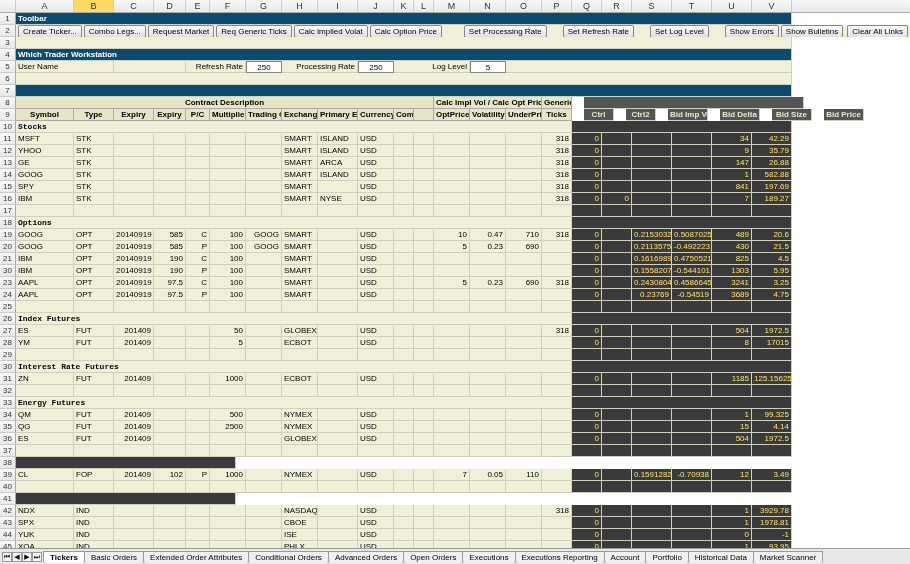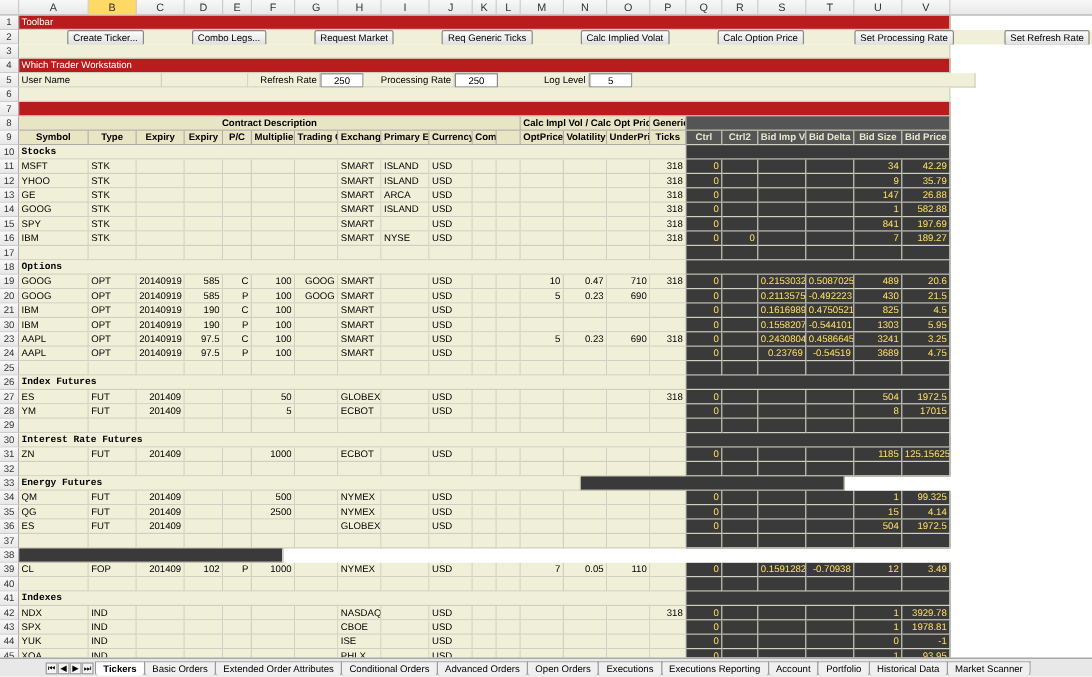--- a/index.html
+++ b/index.html
@@ -16,32 +16,32 @@
 .cell { border-right: 1px solid #d0d0c0; border-bottom: 1px solid #d0d0c0; font-size: 8px; line-height: 12px; padding: 0 2px; overflow: hidden; white-space: nowrap; }
 
 .cw-A{width:58px} .cw-B{width:40px} .cw-C{width:40px} .cw-D{width:32px} .cw-E{width:24px}
 .cw-F{width:36px} .cw-G{width:36px} .cw-H{width:36px} .cw-I{width:40px} .cw-J{width:36px}
 .cw-K{width:20px} .cw-L{width:20px} .cw-M{width:36px} .cw-N{width:36px} .cw-O{width:36px}
 .cw-P{width:30px} .cw-Q{width:30px} .cw-R{width:30px} .cw-S{width:40px} .cw-T{width:40px}
 .cw-U{width:40px} .cw-V{width:40px}
 
 .light { background: #f0efd8; color: #000; }
 .dark { background: #3a3a3a; color: #e8e8d0; }
-.navy { background: #b91c1c; color: #fff; font-weight: normal; }
+.navy { background: #0c4a6e; color: #fff; font-weight: bold; }
 .hdr-lt { background: #e8e5c5; text-align: center; font-weight: bold; color: #000; border-color: #aaa !important; }
-.hdr-dk { background: #555; text-align: center; font-weight: bold; color: #e8e8d0; }
+.hdr-dk { background: #555; text-align: center; font-weight: bold; color: #e8e8d0; margin-left: 12px; }
 .sec { font-weight: bold; font-family: Liberation Mono, monospace; }
 .num { text-align: right; }
 .yel { color: #ffe066; }
 .wht { background: #fff; color: #000; text-align: center; border: 1px solid #888; }
 
-.btn { display: inline-block; background: linear-gradient(#fdfdfd,#e0e0e0); border: 1px solid #888; border-radius: 2px; padding: 0 4px; height: 13px; font-size: 8px; line-height: 12px; cursor: pointer; color: #000; margin-left: 38px; }
+.btn { display: inline-block; background: linear-gradient(#fdfdfd,#e0e0e0); border: 1px solid #888; border-radius: 2px; padding: 0 4px; height: 13px; font-size: 8px; line-height: 12px; cursor: pointer; color: #000; }
 .toolbar-row .cell { border: none; }
 
-.tabs { position: absolute; bottom: 0; left: 0; right: 0; height: 16px; display: flex; background: #e8e8e8; border-top: 1px solid #999; align-items: center; font-size: 8px; padding-left: 36px; }
+.tabs { position: absolute; bottom: 0; left: 0; right: 0; height: 16px; display: flex; background: #e8e8e8; border-top: 1px solid #999; align-items: center; font-size: 8px; }
 .tab-nav { display: flex; gap: 0; padding: 0 2px; }
 .tab-nav span { width: 10px; height: 10px; display: inline-flex; align-items: center; justify-content: center; border: 1px solid #999; background: #f4f4f4; font-size: 7px; cursor: pointer; }
 .tab { padding: 1px 6px; border: 1px solid #999; border-bottom: none; background: #f0f0f0; margin-left: -1px; cursor: pointer; border-radius: 0 0 3px 3px; }
 .tab.active { background: #fff; font-weight: bold; }
 </style>
 </head>
 <body>
 
 <div class="col-headers">
   <div class="corner"></div>
@@ -99,21 +99,21 @@
     <div class="row">
       <div class="rn">3</div>
       <div class="cell light" style="width: 776px;"></div>
     </div>
     <div class="row">
       <div class="rn">4</div>
       <div class="cell navy" style="width: 776px;">Which Trader Workstation</div>
     </div>
     <div class="row">
       <div class="rn">5</div>
-      <div class="cell light" style="width: 119px;">User Name</div>
+      <div class="cell light" style="width: 98px;">User Name</div>
       <div class="cell light" style="width: 72px;"></div>
       <div class="cell light num" style="width: 60px;">Refresh Rate</div>
       <div class="cell cw-G wht">250</div>
       <div class="cell light num" style="width: 76px;">Processing Rate</div>
       <div class="cell cw-J wht">250</div>
       <div class="cell light num" style="width: 76px;">Log Level</div>
       <div class="cell cw-N wht">5</div>
       <div class="cell light" style="width: 286px;"></div>
     </div>
     <div class="row">
@@ -646,21 +646,21 @@
       <div class="cell cw-P light num"></div>
       <div class="cell cw-Q dark num"></div>
       <div class="cell cw-R dark num"></div>
       <div class="cell cw-S dark num"></div>
       <div class="cell cw-T dark num"></div>
       <div class="cell cw-U dark num"></div>
       <div class="cell cw-V dark num"></div>
     </div>
     <div class="row dark-partial">
       <div class="rn">33</div>
-      <div class="cell light sec" style="width: 468px;">Energy Futures</div>
+      <div class="cell light sec" style="width: 556px;">Energy Futures</div>
       <div class="cell dark" style="width: 220px;"></div>
     </div>
     <div class="row">
       <div class="rn">34</div>
       <div class="cell cw-A light">QM</div>
       <div class="cell cw-B light">FUT</div>
       <div class="cell cw-C light num">201409</div>
       <div class="cell cw-D light num"></div>
       <div class="cell cw-E light num"></div>
       <div class="cell cw-F light num">500</div>
@@ -805,21 +805,20 @@
       <div class="cell cw-P light num"></div>
       <div class="cell cw-Q dark num"></div>
       <div class="cell cw-R dark num"></div>
       <div class="cell cw-S dark num"></div>
       <div class="cell cw-T dark num"></div>
       <div class="cell cw-U dark num"></div>
       <div class="cell cw-V dark num"></div>
     </div>
     <div class="row dark-partial">
       <div class="rn">41</div>
-      <div class="cell light sec" style="width: 556px;">Indexes</div>
       <div class="cell dark" style="width: 220px;"></div>
     </div>
     <div class="row">
       <div class="rn">42</div>
       <div class="cell cw-A light">NDX</div>
       <div class="cell cw-B light">IND</div>
       <div class="cell cw-C light num"></div>
       <div class="cell cw-D light num"></div>
       <div class="cell cw-E light num"></div>
       <div class="cell cw-F light num"></div>

